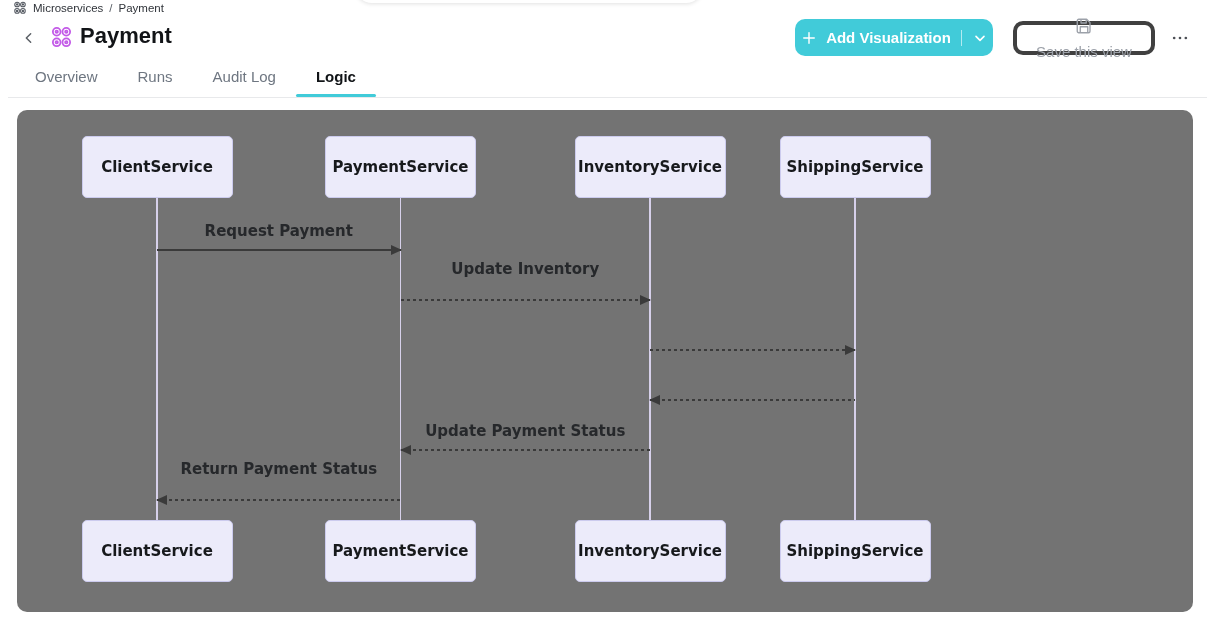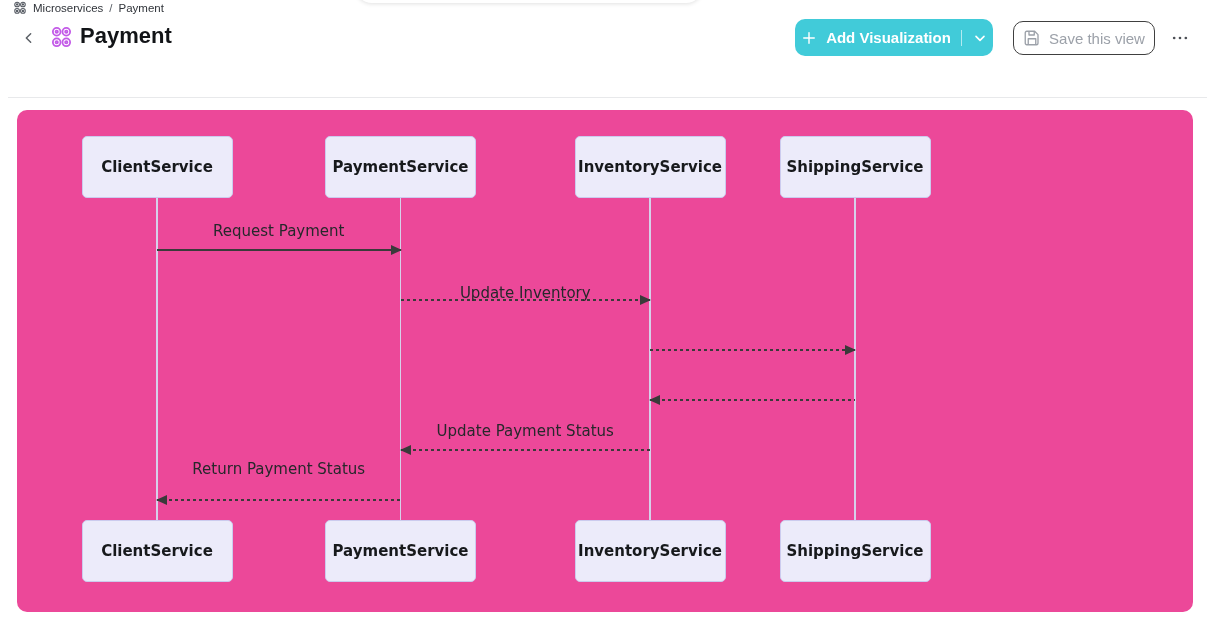--- a/index.html
+++ b/index.html
@@ -23,53 +23,53 @@
   .app-icon { position:absolute; left:50px; top:26px; width:23px; height:23px; color:#c35be8; }
   .page-title { position:absolute; left:80px; top:23px; font-size:22px; font-weight:700; color:#121417; }
 
   
   .btn-add { position:absolute; left:795px; top:19px; width:198px; height:37px;
              background:#41cbd9; border:none; border-radius:10px; display:flex; align-items:center;
              justify-content:center; gap:8px; color:#fff; font-family:inherit;
              font-size:15px; font-weight:600; cursor:pointer; }
   .btn-add .vdiv { width:1px; height:16px; background:rgba(255,255,255,.6); margin:0 2px; }
   .btn-save { position:absolute; left:1013px; top:21px; width:142px; height:34px;
-              background:#fff; border:1px solid #404040; border-radius:10px; display:flex;
+              background:#fff; border:4px solid #404040; border-radius:10px; display:flex;
               align-items:center; justify-content:center; gap:8px; color:#9ca1a9; font-family:inherit;
-              font-size:15px; font-weight:500; cursor:pointer; }
+              font-size:15px; font-weight:500; cursor:pointer;flex-direction:column; }
   .btn-more { position:absolute; left:1162px; top:27px; width:36px; height:22px; border:none;
               background:transparent; display:flex; align-items:center; justify-content:center;
               color:#4b4f55; cursor:pointer; }
 
   
   .tabs { position:absolute; left:15px; top:62px; display:flex; }
   .tab { height:35px; line-height:30px; padding:0 20px; font-size:15px; font-weight:500;
          color:#6e7681; position:relative; cursor:pointer; }
   .tab.active { color:#111417; font-weight:600; }
   .tab.active::after { content:""; position:absolute; left:0; right:0; bottom:0; height:3px;
                        background:#41cbd9; border-radius:3px; }
   .tabs-divider { position:absolute; left:8px; right:8px; top:97px; height:1px; background:#e8e9eb; }
 
   
   .canvas { position:absolute; left:17px; top:110px; width:1176px; height:502px;
-            background:#ec4899; border-radius:10px; }
+            background:#737373; border-radius:10px; }
   .lifeline { position:absolute; width:1.5px; background:#d6d0ea; }
   .actor-box { position:absolute; width:151px; height:62px; background:#ecebfa;
                border:1px solid #cccbee; border-radius:5px; display:flex; align-items:center;
                justify-content:center; font-family:"DejaVu Sans", sans-serif; font-size:15px;
                font-weight:600; color:#17191c; }
   .msg-line { position:absolute; height:1.8px; }
   .msg-line.solid { background:#3a3a3a; }
   .msg-line.dashed { background:repeating-linear-gradient(90deg,#3a3a3a 0 3px,transparent 3px 6px); }
   .arrowhead { position:absolute; width:0; height:0; top:-4.2px;
                border-top:5px solid transparent; border-bottom:5px solid transparent; }
   .dir-right .arrowhead { right:-1px; border-left:11px solid #3a3a3a; }
   .dir-left  .arrowhead { left:-1px;  border-right:11px solid #3a3a3a; }
   .msg-label { position:absolute; width:300px; height:22px; line-height:22px; text-align:center;
-               font-family:"DejaVu Sans", sans-serif; font-size:15px; font-weight:400; color:#26282b; }
+               font-family:"DejaVu Sans", sans-serif; font-size:15px; font-weight:700; color:#26282b; }
 
   svg { display:block; }
 </style>
 </head>
 <body>
 
 <div class="page">
 
   <div class="float-sliver"></div>
 
@@ -142,20 +142,26 @@
   <button class="btn-more">
     <span>
       <svg width="20" height="20" viewBox="0 0 24 24" fill="#4b4f55">
         <circle cx="5" cy="12" r="1.6"></circle>
           <circle cx="12" cy="12" r="1.6"></circle>
           <circle cx="19" cy="12" r="1.6"></circle>
       </svg>
     </span>
   </button>
 
+  <div class="tabs">
+      <div class="tab">Overview</div>
+      <div class="tab">Runs</div>
+      <div class="tab">Audit Log</div>
+      <div class="tab active">Logic</div>
+    </div>
   <div class="tabs-divider"></div>
 
   <div class="canvas">
       <div class="lifeline" style="left: 139.25px; top: 88px; height: 322px;"></div>
       <div class="actor-box" style="left: 64.5px; top: 26px;">ClientService</div>
       <div class="actor-box" style="left: 64.5px; top: 410px;">ClientService</div>
       <div class="lifeline" style="left: 382.75px; top: 88px; height: 322px;"></div>
       <div class="actor-box" style="left: 308px; top: 26px;">PaymentService</div>
       <div class="actor-box" style="left: 308px; top: 410px;">PaymentService</div>
       <div class="lifeline" style="left: 632.25px; top: 88px; height: 322px;"></div>
@@ -164,21 +170,21 @@
       <div class="lifeline" style="left: 837.25px; top: 88px; height: 322px;"></div>
       <div class="actor-box" style="left: 762.5px; top: 26px;">ShippingService</div>
       <div class="actor-box" style="left: 762.5px; top: 410px;">ShippingService</div>
       <div class="msg-line solid dir-right" style="left: 140px; top: 139px; width: 243.5px;">
         <div class="arrowhead"></div>
       </div>
       <div class="msg-label" style="left: 111.75px; top: 110px;">Request Payment</div>
       <div class="msg-line dashed dir-right" style="left: 383.5px; top: 189px; width: 249.5px;">
         <div class="arrowhead"></div>
       </div>
-      <div class="msg-label" style="left: 358.25px; top: 172px;">Update Inventory</div>
+      <div class="msg-label" style="left: 358.25px; top: 148px;">Update Inventory</div>
       <div class="msg-line dashed dir-right" style="left: 633px; top: 239px; width: 205px;">
         <div class="arrowhead"></div>
       </div>
       <div class="msg-line dashed dir-left" style="left: 633px; top: 289px; width: 205px;">
         <div class="arrowhead"></div>
       </div>
       <div class="msg-line dashed dir-left" style="left: 383.5px; top: 339px; width: 249.5px;">
         <div class="arrowhead"></div>
       </div>
       <div class="msg-label" style="left: 358.25px; top: 310px;">Update Payment Status</div>

